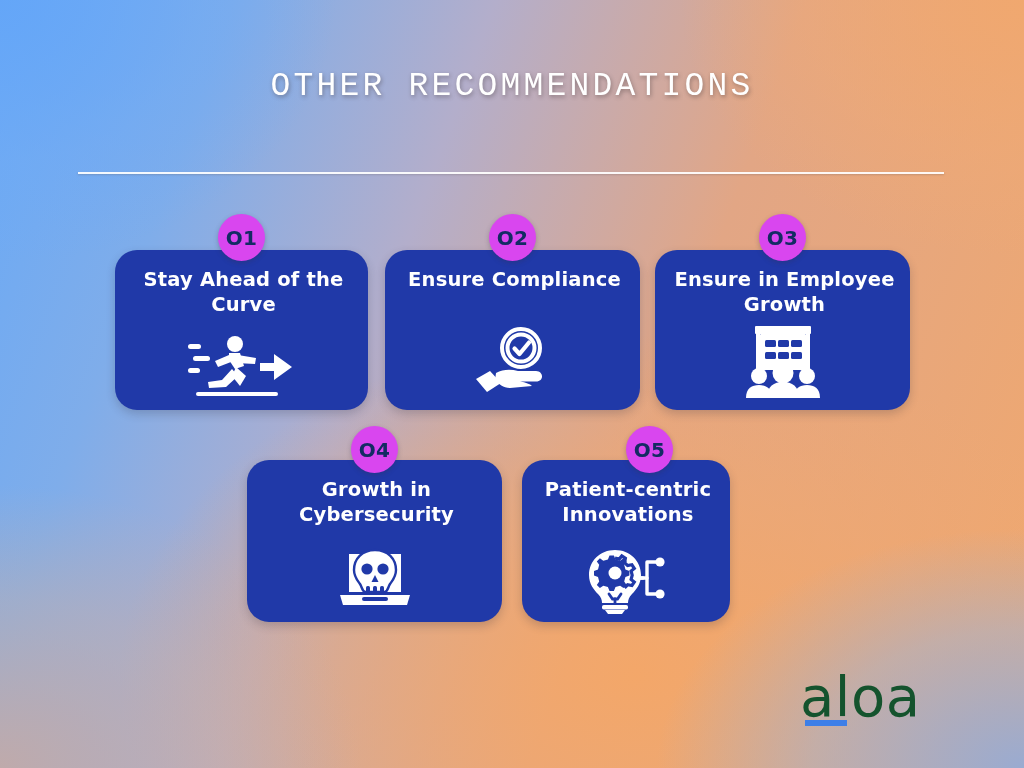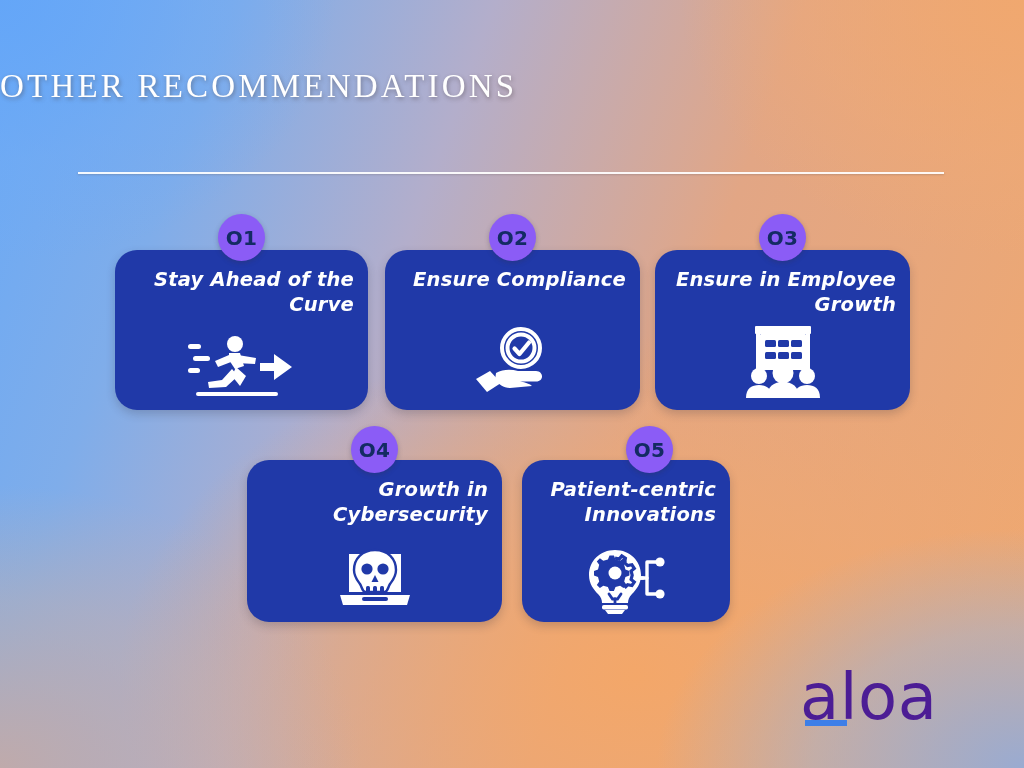--- a/index.html
+++ b/index.html
@@ -42,22 +42,22 @@
   .bg-orange-tr {
     background: radial-gradient(ellipse 40% 40% at 100% 0%, rgba(241,168,110,0.92) 0%, rgba(241,170,115,0.42) 52%, rgba(241,172,120,0.0) 84%);
   }
 
   
   #title {
     position: absolute;
     top: 68px;
     left: 0;
     width: 1024px;
-    text-align: left;
-    font-family: Liberation Serif, serif;
+    text-align: center;
+    font-family: Liberation Mono, monospace;
     font-size: 33px;
     font-weight: 400;
     letter-spacing: 3.2px;
     color: #ffffff;
     text-shadow: 1px 2px 4px rgba(70,60,60,0.45);
     white-space: nowrap;
   }
   #divider {
     position: absolute;
     top: 172px;
@@ -74,43 +74,42 @@
     background: #2039a8;
     border-radius: 22px;
     box-shadow: 0 4px 10px rgba(40,40,60,0.22);
     box-sizing: border-box;
   }
   .card-title {
     position: absolute;
     left: 18px;
     right: 14px;
     top: 17px;
-    text-align: right;
+    text-align: center;
     color: #ffffff;
     font-family: "DejaVu Sans", "Liberation Sans", sans-serif;
     font-size: 19.5px;
     font-weight: 700;
     line-height: 25px;
     letter-spacing: 0.2px;
-    font-style: italic;
   }
   .card-icon {
     position: absolute;
     left: 0;
     right: 0;
     display: flex;
     align-items: center;
     justify-content: center;
   }
   .badge {
     position: absolute;
     width: 47px;
     height: 47px;
     border-radius: 50%;
-    background: #8b5cf6;
+    background: #d946ef;
     box-shadow: 0 2px 5px rgba(50,50,70,0.3);
     display: flex;
     align-items: center;
     justify-content: center;
     color: #132b63;
     font-family: "DejaVu Sans", "Liberation Sans", sans-serif;
     font-size: 20px;
     font-weight: 700;
     letter-spacing: 0.3px;
     z-index: 5;
@@ -139,23 +138,23 @@
   
   #logo {
     position: absolute;
     left: 800px;
     top: 672px;
     width: 130px;
     height: 62px;
   }
   #logo-text {
     font-family: "DejaVu Sans", "Liberation Sans", sans-serif;
-    font-size: 64px;
+    font-size: 56px;
     font-weight: 400;
-    color: #4c1d95;
+    color: #14532d;
     letter-spacing: 0.5px;
     line-height: 50px;
   }
   #logo-underline {
     position: absolute;
     left: 5px;
     top: 48px;
     width: 42px;
     height: 6px;
     background: #3d7fe8;

